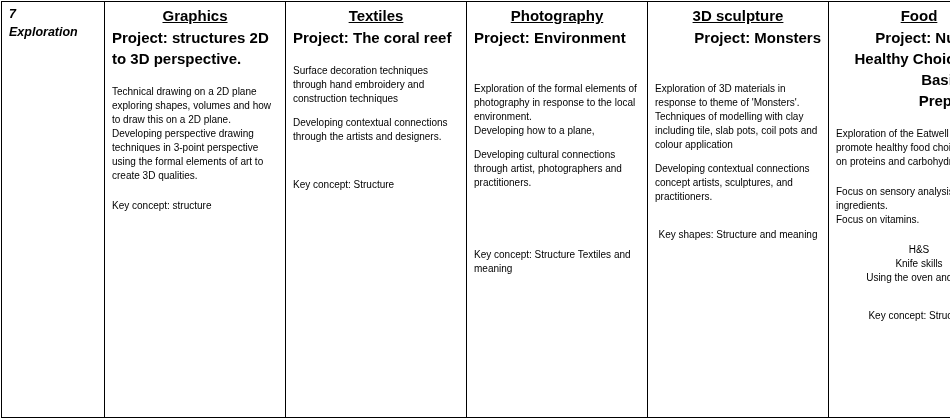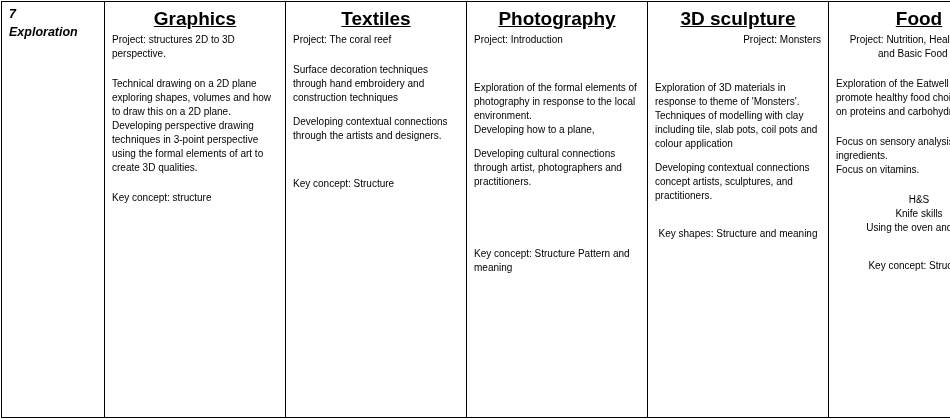--- a/index.html
+++ b/index.html
@@ -34,27 +34,27 @@
   .index-term {
     font-style: italic;
     font-weight: bold;
     font-size: 12.5px;
     line-height: 1.4;
   }
   .subject-title {
     text-align: center;
     font-weight: bold;
     text-decoration: underline;
-    font-size: 19px;
+    font-size: 15px;
     line-height: 1.35;
     margin: 0 0 1px 0;
   }
   .project-line {
-    font-weight: normal;
-    font-size: 10px;
+    font-weight: bold;
+    font-size: 15px;
     line-height: 1.4;
     margin: 0;
   }
   .project-line.centered { text-align: right; }
   .body-para {
     margin: 0;
     font-size: 10px;
     line-height: 1.4;
   }
   .body-para.centered { text-align: center; }
@@ -91,29 +91,29 @@
       <div class="spacer-md"></div>
       <div class="body-para">Surface decoration techniques through hand embroidery and construction techniques</div>
       <div class="spacer-sm"></div>
       <div class="body-para">Developing contextual connections through the artists and designers.</div>
       <div class="spacer-xl"></div>
       <div class="body-para">Key concept: Structure</div>
     </td>
 
     <td class="col-subject">
       <div class="subject-title">Photography</div>
-      <div class="project-line">Project: Introduction</div>
+      <div class="project-line">Project: Environment</div>
       <div class="spacer-xl"></div>
       <div class="body-para">Exploration of the formal elements of photography in response to the local environment.</div>
       <div class="body-para">Developing how to a plane,</div>
       <div class="spacer-sm"></div>
       <div class="body-para">Developing cultural connections through artist, photographers and practitioners.</div>
       <div class="spacer-xl"></div>
       <div class="spacer-lg"></div>
-      <div class="body-para">Key concept: Structure Pattern and meaning</div>
+      <div class="body-para">Key concept: Structure Textiles and meaning</div>
     </td>
 
     <td class="col-subject">
       <div class="subject-title">3D sculpture</div>
       <div class="project-line centered">Project: Monsters</div>
       <div class="spacer-xl"></div>
       <div class="body-para">Exploration of 3D materials in response to theme of 'Monsters'. Techniques of modelling with clay including tile, slab pots, coil pots and colour application</div>
       <div class="spacer-sm"></div>
       <div class="body-para">Developing contextual connections concept artists, sculptures, and practitioners.</div>
       <div class="spacer-lg"></div>

